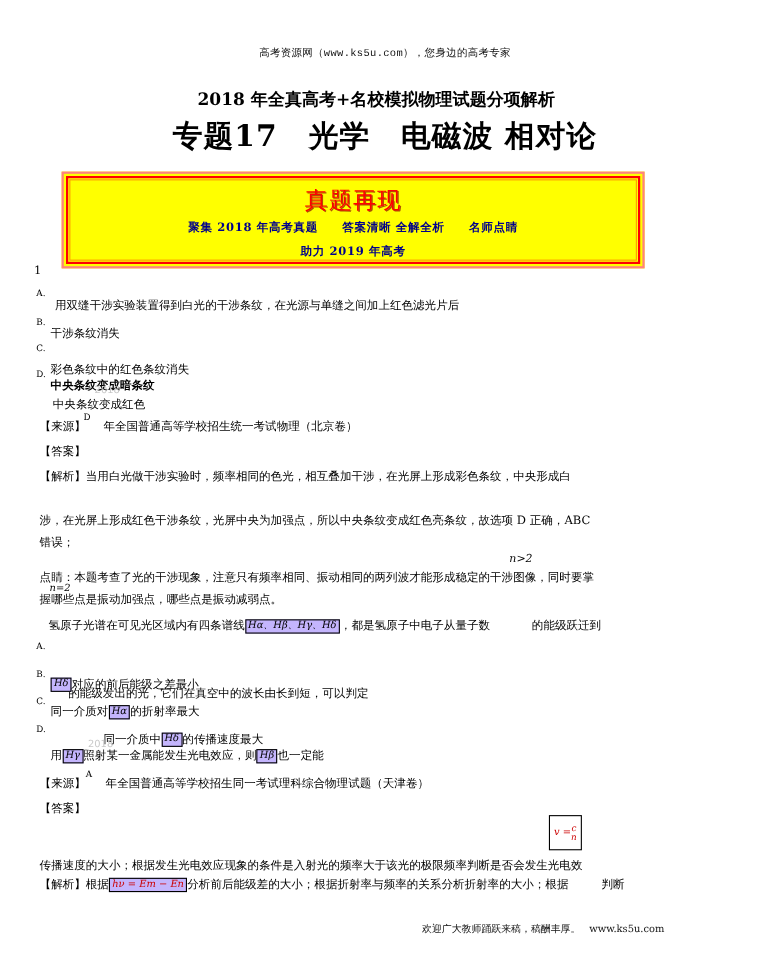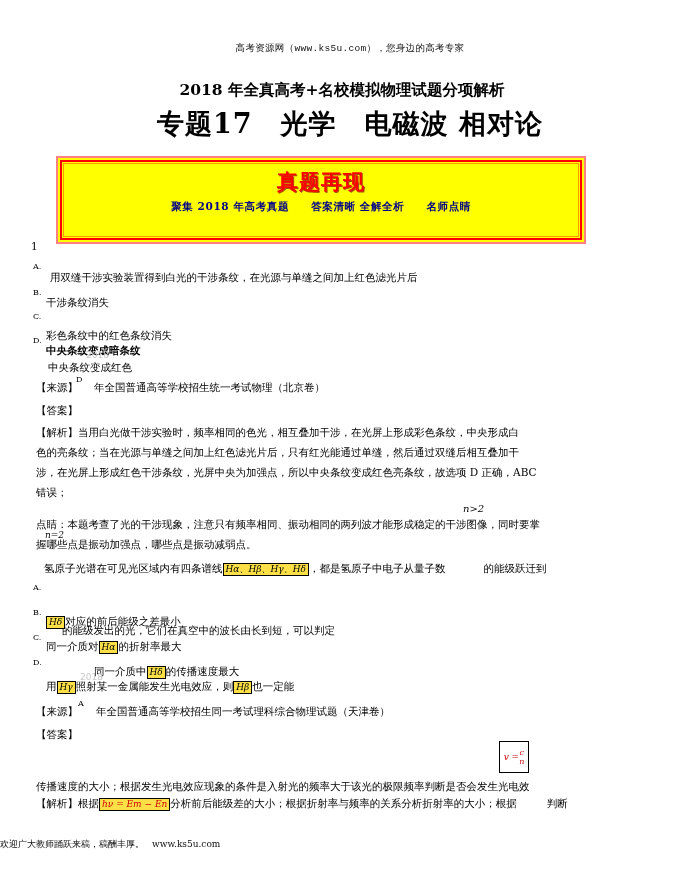--- a/index.html
+++ b/index.html
@@ -58,21 +58,21 @@
     width:100%;height:100%;
     border:1px solid #ff9900;
     box-sizing:border-box;
     background:#ffff00;
     position:relative;
   }
   .banner-title{
     position:absolute;top:4px;left:0;width:100%;
     text-align:center;
     color:#ff0000;
-    font-size:21px;font-weight:bold;
+    font-size:21px;font-weight:normal;
     font-family:"DejaVu Serif","Liberation Serif",serif;
     letter-spacing:1px;
     text-shadow:1px 1px 0 #aa5500;
   }
   .banner-line2{
     position:absolute;top:36px;left:0;width:100%;
     text-align:center;
     color:#00008b;
     font-size:10.5px;font-weight:bold;
     font-family:"DejaVu Serif","Liberation Serif",serif;
@@ -110,21 +110,21 @@
   
   .fbox{
     display:inline-block;
     border:1px solid #000;
     padding:0 2px;
     font-family:"DejaVu Serif","Liberation Serif",serif;
     font-style:italic;
     font-size:9px;
     line-height:11px;
     vertical-align:middle;
-    background:#fde047;
+    background:#c4b5fd;
   }
   .fbox.red{color:#cc0000;border-color:#000;}
   .frac{
     display:inline-block;
     text-align:center;
     vertical-align:middle;
     font-size:8px;
     line-height:9px;
   }
   .frac .num{display:block;}
@@ -154,21 +154,21 @@
     position:absolute;
     font-family:"DejaVu Sans","Liberation Sans",sans-serif;
     font-size:9px;
     color:#c8c8c8;
     letter-spacing:0px;
   }
 
   
   .footer{
     position:absolute;top:838px;left:0;width:604px;
-    text-align:left;
+    text-align:right;
     font-size:9px;
     color:#111;
     font-family:"DejaVu Serif","Liberation Serif",serif;
   }
   .footer .url{font-family:"DejaVu Serif","Liberation Serif",serif;margin-left:8px;}
 </style>
 </head>
 <body>
 
 <div class="page">
@@ -176,20 +176,21 @@
   <div class="header-note">高考资源网（www.ks5u.com），您身边的高考专家</div>
 
   <div class="title-sub">2018 年全真高考+名校模拟物理试题分项解析</div>
   <div class="title-main">专题17　光学　电磁波 相对论</div>
 
   <div class="banner-outer">
     <div class="banner-mid">
       <div class="banner-inner">
         <div class="banner-title">真题再现</div>
         <div class="banner-line2">聚集 2018 年高考真题　　答案清晰 全解全析　　名师点睛</div>
+        <div class="banner-line3">助力 2019 年高考</div>
       </div>
     </div>
   </div>
 
   <div class="qnum" style="top:240px;">1</div>
 
   <div class="optmark" style="top:262px;">A.</div>
   <div class="opttext" style="top:271px;left:50px;">用双缝干涉实验装置得到白光的干涉条纹，在光源与单缝之间加上红色滤光片后</div>
 
   <div class="optmark" style="top:288px;">B.</div>
@@ -204,21 +205,20 @@
   <div class="ghost" style="top:350px;left:86px;">2018</div>
   <div class="opttext" style="top:361px;left:48px;">中央条纹变成红色</div>
 
   <div class="para" style="top:381px;">【来源】</div>
   <div class="para" style="top:375px;left:76px;font-size:8px;">D</div>
   <div class="para" style="top:381px;left:94px;">年全国普通高等学校招生统一考试物理（北京卷）</div>
 
   <div class="para" style="top:404px;">【答案】</div>
 
   <div class="para" style="top:426px;"><span>【解析】</span><span>当用白光做干涉实验时，频率相同的色光，相互叠加干涉，在光屏上形成彩色条纹，中央形成白</span></div>
-  <div class="para" style="top:446px;">色的亮条纹；当在光源与单缝之间加上红色滤光片后，只有红光能通过单缝，然后通过双缝后相互叠加干</div>
   <div class="para" style="top:466px;">涉，在光屏上形成红色干涉条纹，光屏中央为加强点，所以中央条纹变成红色亮条纹，故选项 D 正确，ABC</div>
   <div class="para" style="top:486px;">错误；</div>
 
   <div class="para" style="top:518px;">点睛：本题考查了光的干涉现象，注意只有频率相同、振动相同的两列波才能形成稳定的干涉图像，同时要掌</div>
   <div class="para" style="top:538px;">握哪些点是振动加强点，哪些点是振动减弱点。</div>
 
   <div class="artifact" style="top:530px;left:45px;font-size:9px;">n=2</div>
   <div class="artifact" style="top:503px;left:463px;">n&gt;2</div>
 
   <div class="para" style="top:562px;left:44px;">

